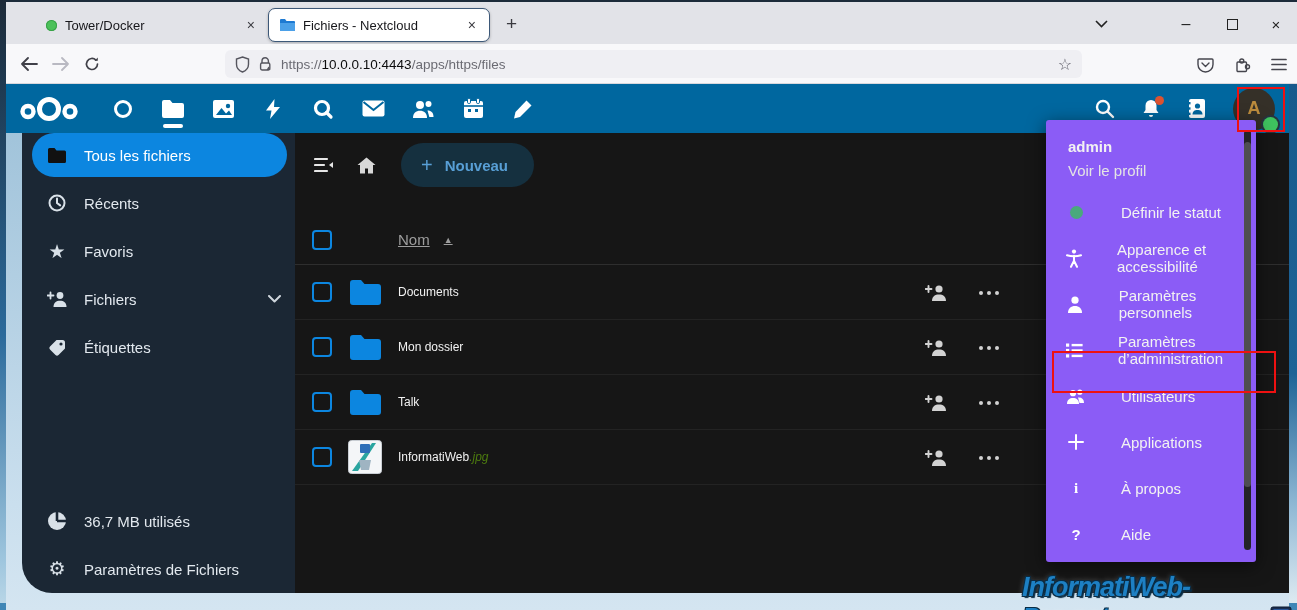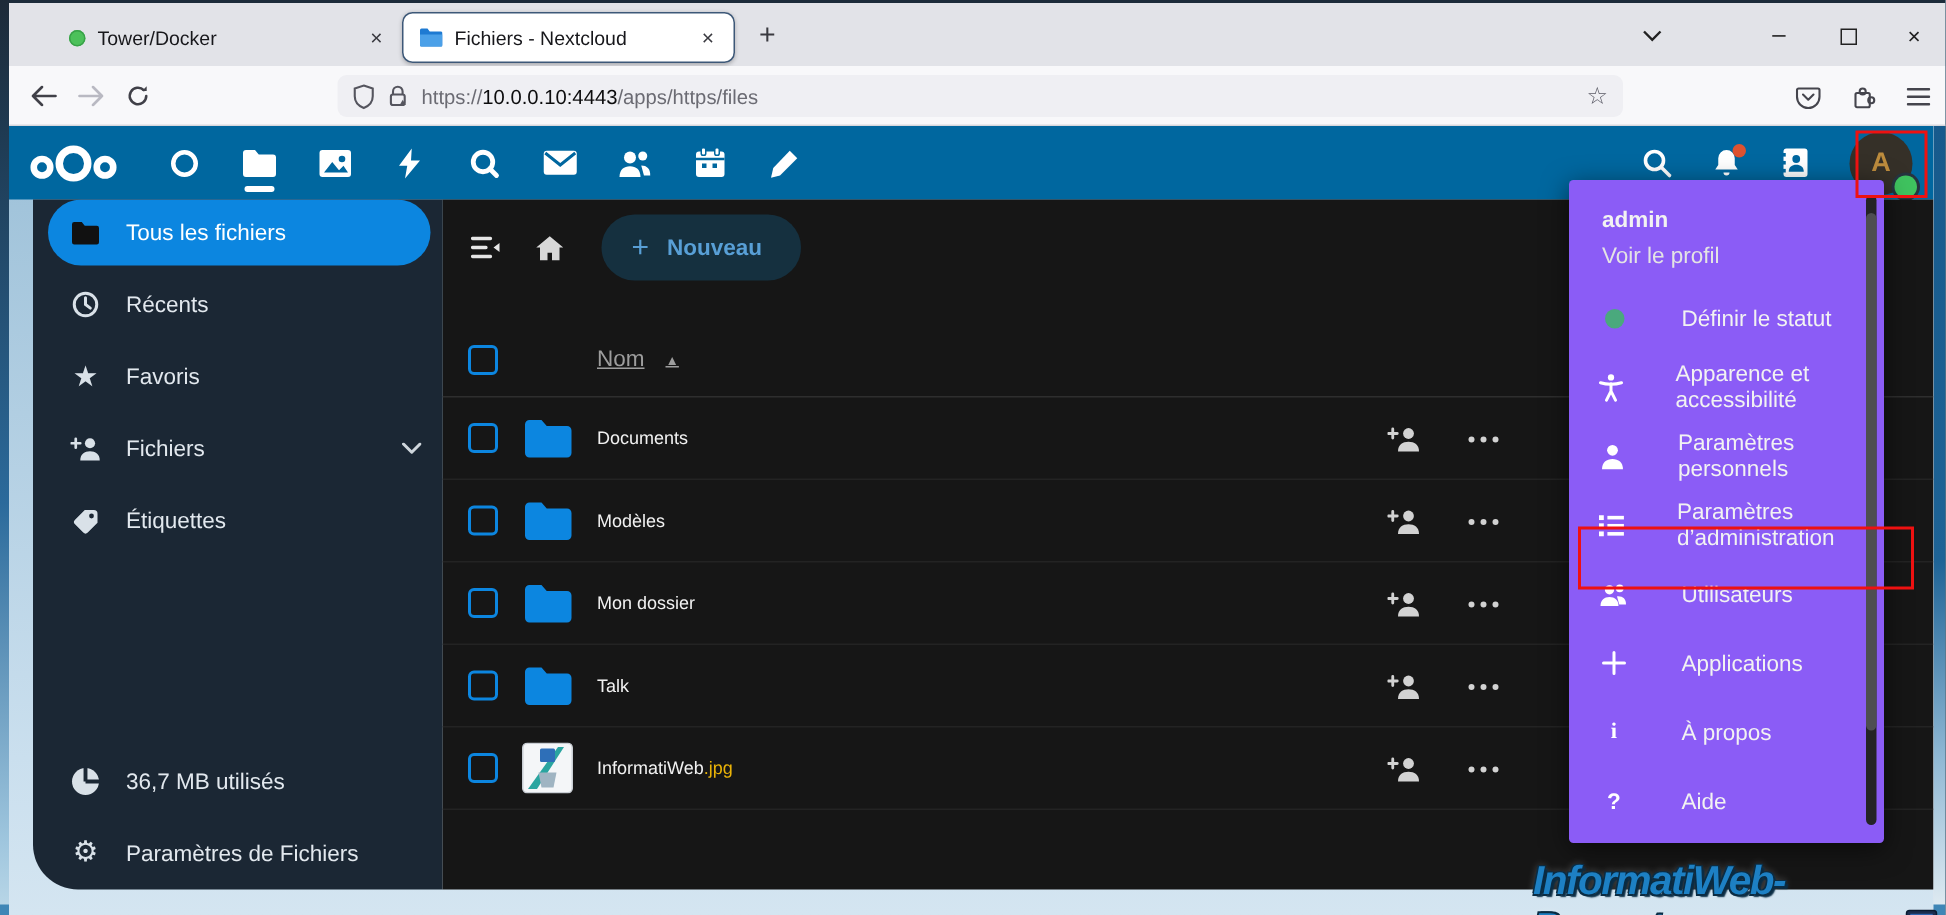--- a/index.html
+++ b/index.html
@@ -79,21 +79,21 @@
   .thead { position:absolute; left:0; top:82px; width:100%; height:49px; display:flex; align-items:center; }
   .cbx { width:20px; height:20px; border:2px solid #0c86e0; border-radius:4px; margin-left:17px; flex:none; }
   .thead .col-name { margin-left:66px; font-size:15px; color:#9d9d9d; display:flex; align-items:center; gap:14px;text-decoration:underline; }
   .sort-tri { font-size:9px; }
   .thead-line { position:absolute; left:0; top:131px; width:100%; height:1px; background:#2e2e2e; }
 
   .rows { position:absolute; left:0; top:132px; width:100%; }
   .frow { height:55px; display:flex; align-items:center; border-bottom:1px solid #232323; position:relative; }
   .ficon { width:34px; height:34px; margin-left:16px; display:flex; align-items:center; justify-content:center; flex:none; }
   .fname { margin-left:16px; font-size:12px; color:#f1f1f1; }
-  .fname .ext { color:#eab308; }
+  .fname .ext { color:#4d7c0f;font-style:italic; }
   .row-actions { position:absolute; left:630px; top:0; height:55px; display:flex; align-items:center; gap:32px; color:#d2d2d2; }
   .dots { display:flex; gap:4px; }
   .dots i { width:4px; height:4px; border-radius:50%; background:#d2d2d2; }
 
   
   .umenu { position:absolute; left:1046px; top:120px; width:210px; height:442px; background:#8b5cf6;
     border-radius:3px; box-shadow:0 4px 18px rgba(0,0,0,.55); color:#f2f2f2; overflow:hidden; }
   .umenu-head { padding:15px 22px 6px 22px; }
   .umenu-name { font-size:15px; font-weight:bold; line-height:24px; }
   .umenu-profile { font-size:15px; color:#e4e4e4; line-height:24px; }
@@ -422,43 +422,20 @@
                   </svg>
                 </span>
               <span class="dots">
                   <i></i>
                   <i></i>
                   <i></i>
                 </span>
             </span>
           </div>
 
-          <div class="frow">
-            <span class="cbx"></span>
-            <span class="ficon">
-              <svg width="33" height="27" viewBox="0 0 33 27">
-                  <path d="M1 4a3 3 0 013-3h8l3.5 4H29a3 3 0 013 3v15a3 3 0 01-3 3H4a3 3 0 01-3-3z" fill="#0c86e0"></path>
-                </svg>
-            </span>
-            <span class="fname"><span>Modèles</span><span class="ext"></span></span>
-            <span class="row-actions">
-              <span>
-                  <svg width="22" height="19" viewBox="0 0 22 19">
-                    <circle cx="14" cy="6" r="3.6" fill="#d2d2d2"></circle>
-                    <path d="M7 18c0-4.6 3.1-6.5 7-6.5s7 1.9 7 6.5z" fill="#d2d2d2"></path>
-                    <path d="M3.5 3v6M0.5 6h6" stroke="#d2d2d2" stroke-width="1.9" stroke-linecap="round"></path>
-                  </svg>
-                </span>
-              <span class="dots">
-                  <i></i>
-                  <i></i>
-                  <i></i>
-                </span>
-            </span>
-          </div>
 
           <div class="frow">
             <span class="cbx"></span>
             <span class="ficon">
               <svg width="33" height="27" viewBox="0 0 33 27">
                   <path d="M1 4a3 3 0 013-3h8l3.5 4H29a3 3 0 013 3v15a3 3 0 01-3 3H4a3 3 0 01-3-3z" fill="#0c86e0"></path>
                 </svg>
             </span>
             <span class="fname"><span>Mon dossier</span><span class="ext"></span></span>
             <span class="row-actions">

